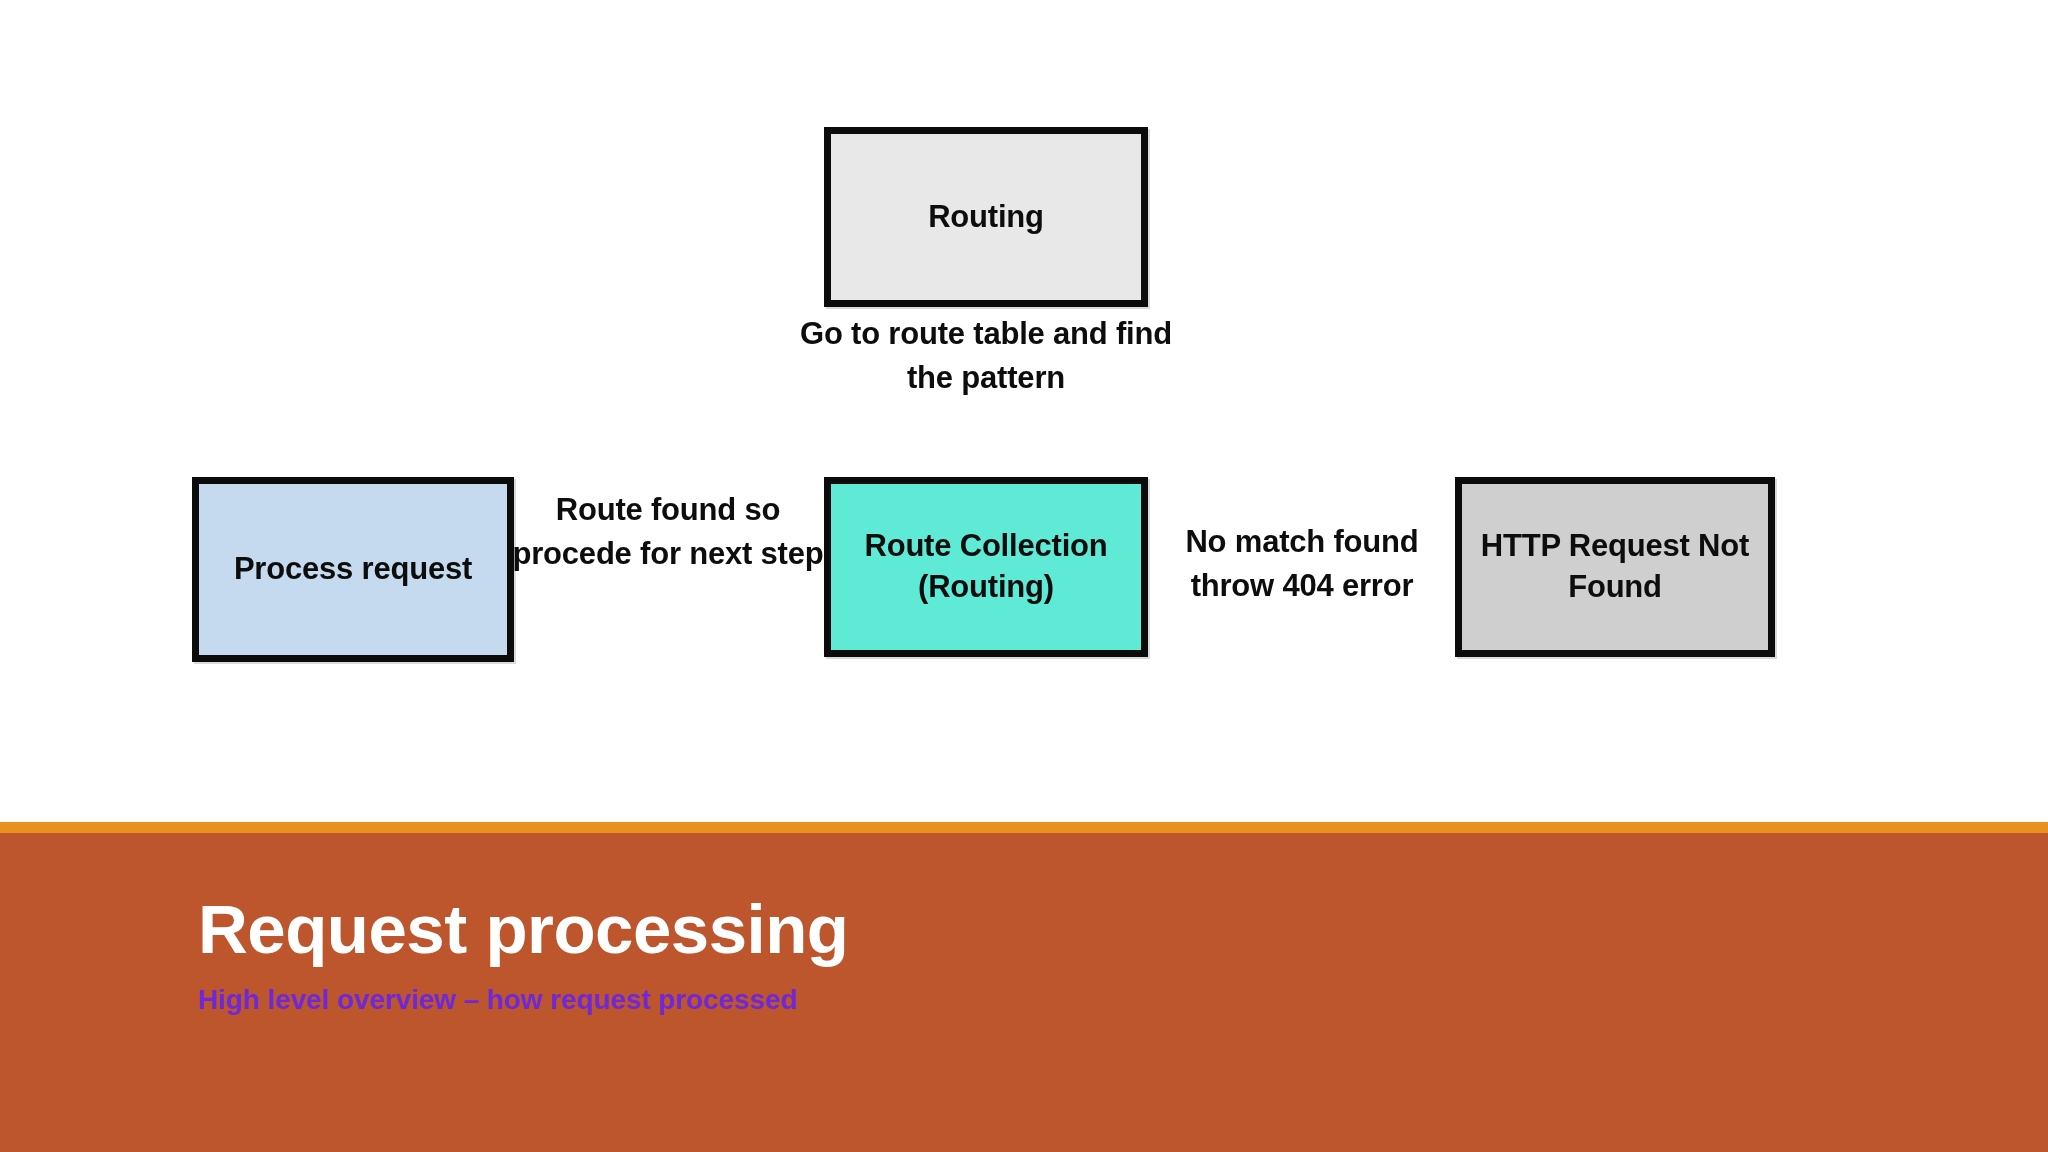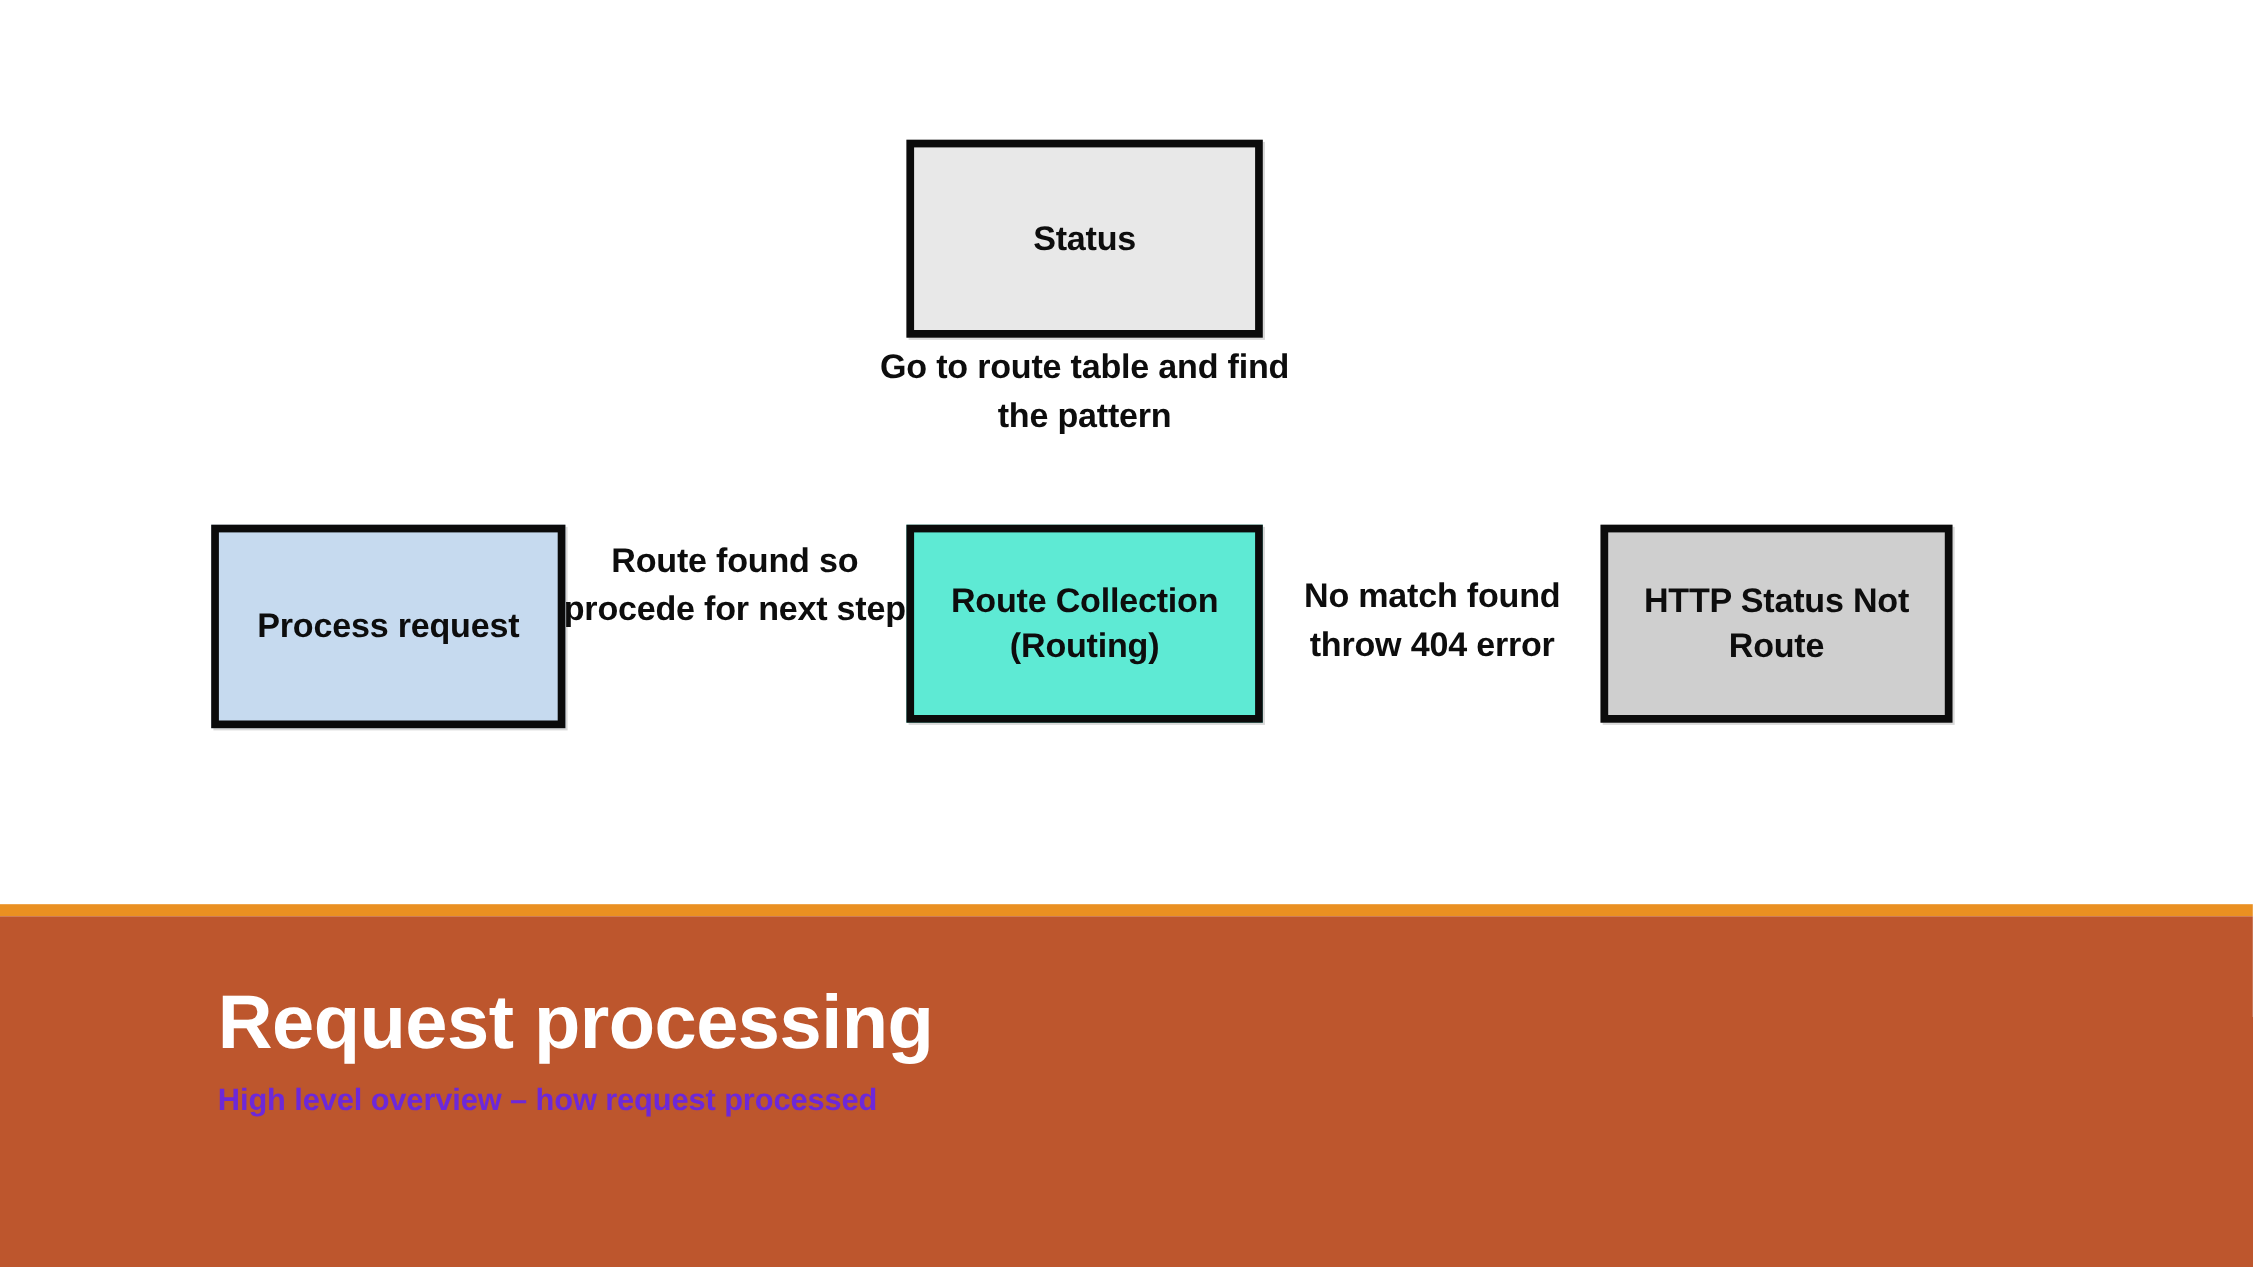--- a/index.html
+++ b/index.html
@@ -162,39 +162,39 @@
   }
 </style>
 </head>
 <body>
 
 <div id="slide">
 
   <div id="diagram">
 
     <div class="node node-request">
-      <span>Status</span>
+      <span>Routing</span>
     </div>
 
     <div class="edge-label label-down">Go to route table and find the pattern</div>
 
     <div class="node node-process">
       <span>Process request</span>
     </div>
 
     <div class="edge-label label-left">Route found so procede for next step</div>
 
     <div class="node node-routing">
       <span>Route Collection (Routing)</span>
     </div>
 
     <div class="edge-label label-right">No match found throw 404 error</div>
 
     <div class="node node-http">
-      <span>HTTP Status Not Route</span>
+      <span>HTTP Request Not Found</span>
     </div>
 
   </div>
 
   <div id="banner">
     <div id="banner-stripe"></div>
     <div id="banner-body"></div>
   </div>
 
   <div id="title-block">

